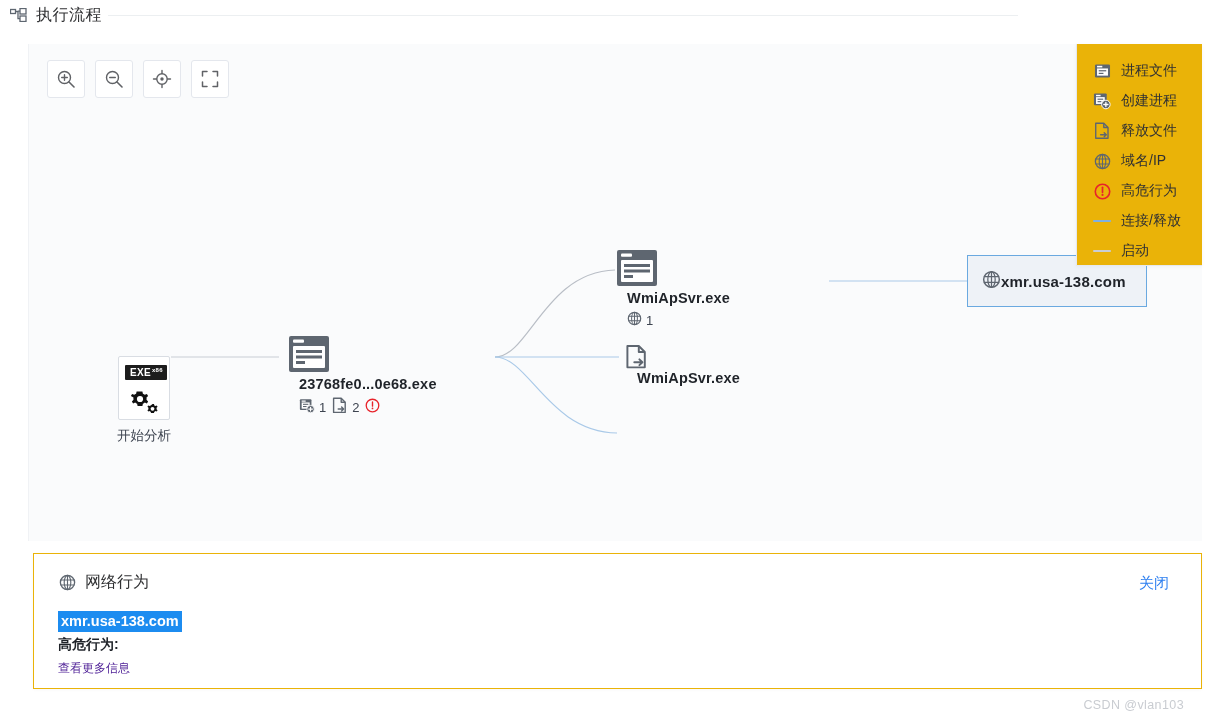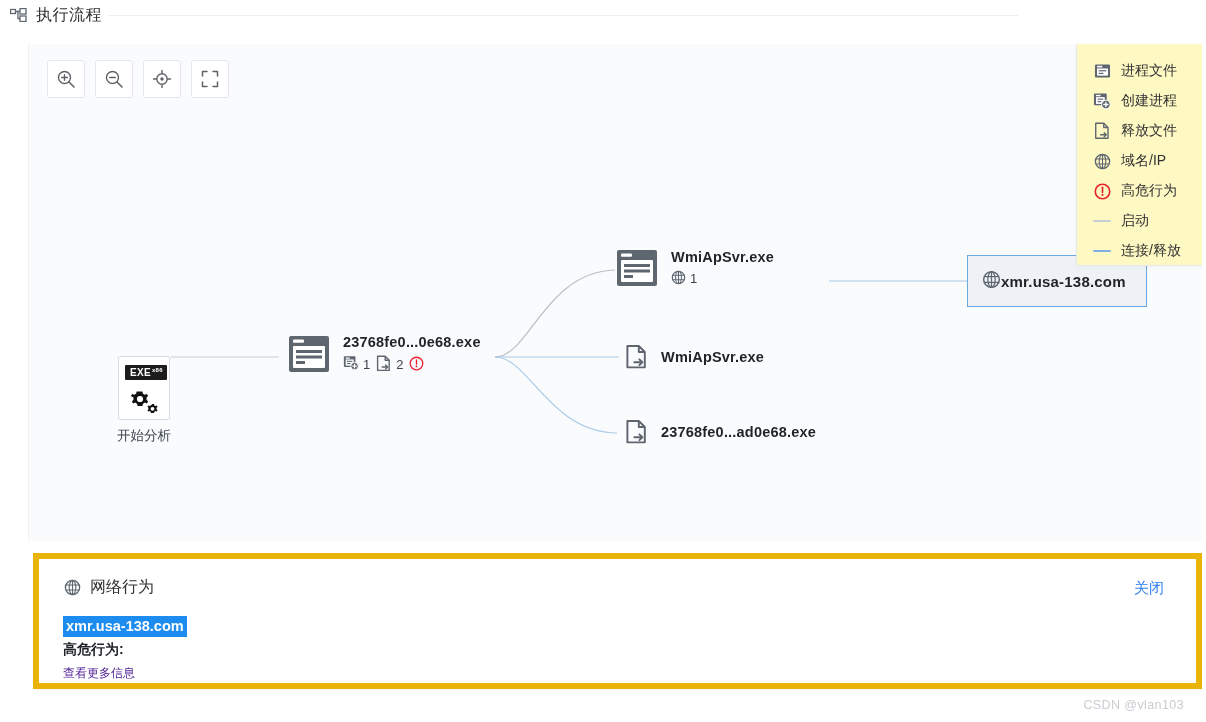--- a/index.html
+++ b/index.html
@@ -35,32 +35,32 @@
   .tool-btn {
     width: 38px; height: 38px; background: #fff; border: 1px solid #e4e7ed;
     border-radius: 3px; display: flex; align-items: center; justify-content: center;
     cursor: pointer;
   }
   .tool-btn svg { display: block; }
 
   
   .legend {
     position: absolute; left: 1076px; top: 44px; width: 126px; height: 222px;
-    background: #fef9c3; border: 1px solid #e6e9ee; border-top: none; border-right: none;
+    background: #eab308; border: 1px solid #e6e9ee; border-top: none; border-right: none;
     box-shadow: 0 1px 4px rgba(0,0,0,.04);
     padding: 12px 0 10px 0; z-index: 30;
   }
   .legend-row { display: flex; align-items: center; height: 30px; padding-left: 16px; }
   .legend-ico { width: 18px; height: 18px; margin-right: 10px; display:flex; align-items:center; justify-content:center; flex:0 0 18px; }
   .legend-label { font-size: 14px; color: #303133; white-space: nowrap; }
   .legend-line { width: 18px; height: 2px; border-radius: 1px; }
 
   
   .graph { position: absolute; left: 0; top: 0; width: 1174px; height: 497px; }
-  .gnode { position: absolute; display: flex; align-items: center; }
+  .gnode { position: absolute; display: flex; align-items: flex-start; flex-direction: column; }
   .gnode .nico { flex: 0 0 auto; display:flex; align-items:center; justify-content:center; }
   .gnode .ntext { margin-left: 12px; }
   .nlabel { font-size: 14.5px; font-weight: bold; color: #1f2329; white-space: nowrap; letter-spacing: .2px; }
   .nbadges { display: flex; align-items: center; gap: 6px; margin-top: 5px; }
   .badge { display: flex; align-items: center; gap: 4px; }
   .badge span { font-size: 13px; color: #3d4450; }
 
   
   .start-node { position: absolute; left: 84px; top: 312px; width: 62px; text-align: center; }
   .start-card {
@@ -80,21 +80,21 @@
   .sel-node {
     position: absolute; left: 938px; top: 211px; width: 180px; height: 52px;
     background: #eef2f7; border: 1px solid #6aa9e0; display: flex; align-items: center;
     padding-left: 14px; z-index: 20;
   }
   .sel-node .nlabel { font-size: 15px; }
 
   
   .infopanel {
     position: absolute; left: 33px; top: 553px; width: 1169px; height: 136px;
-    background: #fff; border: 6px solid #eab308; box-shadow: 0 1px 3px rgba(0,0,0,.03);
+    background: #fff; border: 1px solid #eab308; box-shadow: 0 1px 3px rgba(0,0,0,.03);
   }
   .ip-head { display: flex; align-items: center; padding: 18px 0 0 24px; }
   .ip-head .ip-ico { width: 18px; height: 18px; margin-right: 9px; display:flex; align-items:center; justify-content:center; }
   .ip-title { font-size: 16px; color: #303133; }
   .ip-close {
     position: absolute; right: 32px; top: 20px; font-size: 15px; color: #2d7ff0; cursor: pointer;
   }
   .ip-body { padding: 18px 0 0 24px; }
   .ip-host {
     display: inline-block; background: #1c8cf0; color: #fff; font-size: 14.5px;
@@ -283,32 +283,20 @@
           <path d="M1.6 1.2 H9.2 L13.2 5.2 V15.4 H1.6 Z" fill="none" stroke="#5e6670" stroke-width="1.3" stroke-linejoin="round"></path>
           <path d="M9.2 1.2 V5.2 H13.2" fill="none" stroke="#5e6670" stroke-width="1.3" stroke-linejoin="round"></path>
           <path d="M6.2 12 H11.4 M9.6 10.1 L11.6 12 L9.6 13.9" fill="none" stroke="#5e6670" stroke-width="1.3" stroke-linecap="round" stroke-linejoin="round"></path>
         </svg>
       </span>
       <span class="ntext">
         <div class="nlabel">WmiApSvr.exe</div>
       </span>
     </div>
 
-    <div class="gnode" style="left:596px; top:375px;">
-      <span class="nico">
-        <svg width="24" height="26" viewBox="0 0 16 17">
-          <path d="M1.6 1.2 H9.2 L13.2 5.2 V15.4 H1.6 Z" fill="none" stroke="#5e6670" stroke-width="1.3" stroke-linejoin="round"></path>
-          <path d="M9.2 1.2 V5.2 H13.2" fill="none" stroke="#5e6670" stroke-width="1.3" stroke-linejoin="round"></path>
-          <path d="M6.2 12 H11.4 M9.6 10.1 L11.6 12 L9.6 13.9" fill="none" stroke="#5e6670" stroke-width="1.3" stroke-linecap="round" stroke-linejoin="round"></path>
-        </svg>
-      </span>
-      <span class="ntext">
-        <div class="nlabel">23768fe0...ad0e68.exe</div>
-      </span>
-    </div>
 
     <div class="sel-node">
       <span class="nico">
         <svg width="19" height="19" viewBox="0 0 16 16">
           <circle cx="8" cy="8" r="6.6" fill="none" stroke="#5e6670" stroke-width="1.25"></circle>
           <ellipse cx="8" cy="8" rx="3.1" ry="6.6" fill="none" stroke="#5e6670" stroke-width="1.05"></ellipse>
           <path d="M1.6 5.6 H14.4 M1.6 10.4 H14.4 M8 1.4 V14.6" stroke="#5e6670" stroke-width="1.05"></path>
         </svg>
       </span>
       <span class="ntext">
@@ -375,30 +363,30 @@
           <circle cx="8" cy="8" r="6.8" fill="none" stroke="#e8232b" stroke-width="1.5"></circle>
           <path d="M8 4.1 V8.8" stroke="#e8232b" stroke-width="1.6" stroke-linecap="round"></path>
           <circle cx="8" cy="11.2" r="1" fill="#e8232b"></circle>
         </svg>
       </span>
       <span class="legend-label">高危行为</span>
     </div>
 
     <div class="legend-row">
       <span class="legend-ico">
+        <i class="legend-line" style="background:#7fb0e3; display:block;"></i>
+      </span>
+      <span class="legend-label">连接/释放</span>
+    </div>
+
+    <div class="legend-row">
+      <span class="legend-ico">
         <i class="legend-line" style="background:#c8cdd4; display:block;"></i>
       </span>
       <span class="legend-label">启动</span>
-    </div>
-
-    <div class="legend-row">
-      <span class="legend-ico">
-        <i class="legend-line" style="background:#7fb0e3; display:block;"></i>
-      </span>
-      <span class="legend-label">连接/释放</span>
     </div>
   </div>
 
   <div class="infopanel">
     <div class="ip-head">
       <span class="ip-ico">
         <svg width="17" height="17" viewBox="0 0 16 16">
           <circle cx="8" cy="8" r="6.7" fill="none" stroke="#5e6670" stroke-width="1.25"></circle>
           <ellipse cx="8" cy="8" rx="3.1" ry="6.7" fill="none" stroke="#5e6670" stroke-width="1.05"></ellipse>
           <path d="M1.5 5.6 H14.5 M1.5 10.4 H14.5 M8 1.3 V14.7" stroke="#5e6670" stroke-width="1.05"></path>

